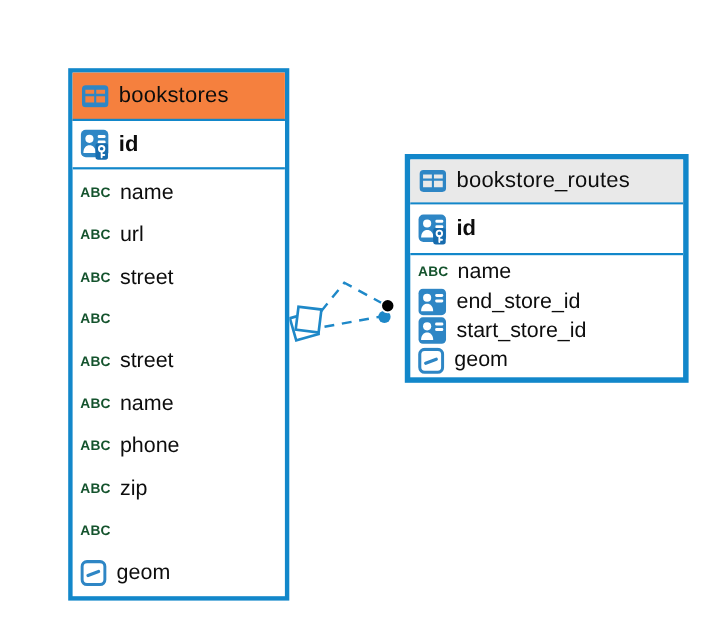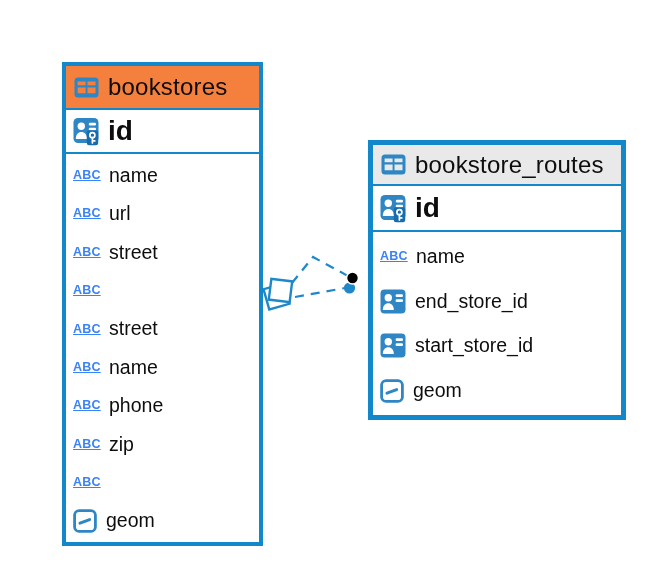--- a/index.html
+++ b/index.html
@@ -6,39 +6,39 @@
   .canvas{
     position:relative;width:654px;height:570px;background:#ffffff;overflow:hidden;
     font-family:"Liberation Sans",sans-serif;color:#0d0d0d;
   }
   .relations{position:absolute;left:0;top:0;width:654px;height:570px;}
   .table{
     position:absolute;background:#ffffff;box-sizing:border-box;
     display:flex;flex-direction:column;
   }
   .table.bookstores{left:62px;top:62px;width:201px;height:484px;border:4px solid #1287ca;}
-  .table.routes{left:368px;top:140px;width:258px;height:280px;border:5px solid #1287ca;}
+  .table.routes{left:368px;top:140px;width:258px;height:208px;border:5px solid #1287ca;}
   .thead{
     display:flex;align-items:center;gap:9px;padding:0 8px;
-    border-bottom:2px solid #1287ca;font-size:24px;letter-spacing:.2px;
+    border-bottom:2px solid #1287ca;font-size:20px;letter-spacing:.2px;
     flex:0 0 auto;
   }
   .bookstores .thead{height:42px;background:#f5803e;}
   .routes .thead{height:39px;background:#e9e9e9;}
   .pkrow{
     display:flex;align-items:center;gap:8px;padding:0 7px;background:#fff;
-    border-bottom:2px solid #1287ca;font-size:28px;font-weight:700;flex:0 0 auto;
+    border-bottom:2px solid #1287ca;font-size:20px;font-weight:700;flex:0 0 auto;
   }
   .bookstores .pkrow{height:42px;}
   .routes .pkrow{height:44px;}
   .cols{flex:1 1 auto;display:flex;flex-direction:column;padding:2px 0;}
   .col-row{flex:1 1 0;display:flex;align-items:center;gap:9px;padding:0 7px;font-size:19.5px;}
   .abc{
-    flex:0 0 27px;width:27px;font-weight:800;font-size:12.5px;color:#3b82f6;
-    letter-spacing:.2px;line-height:1;text-decoration:underline;
+    flex:0 0 27px;width:27px;font-weight:800;font-size:12.5px;color:#14532d;
+    letter-spacing:.2px;line-height:1;
   }
   .icn{flex:0 0 auto;display:block;}
   .lbl{white-space:nowrap;}
 </style>
 </head>
 <body>
 
 <div class="canvas">
 
   <svg class="relations" width="654" height="570" viewBox="0 0 654 570">

